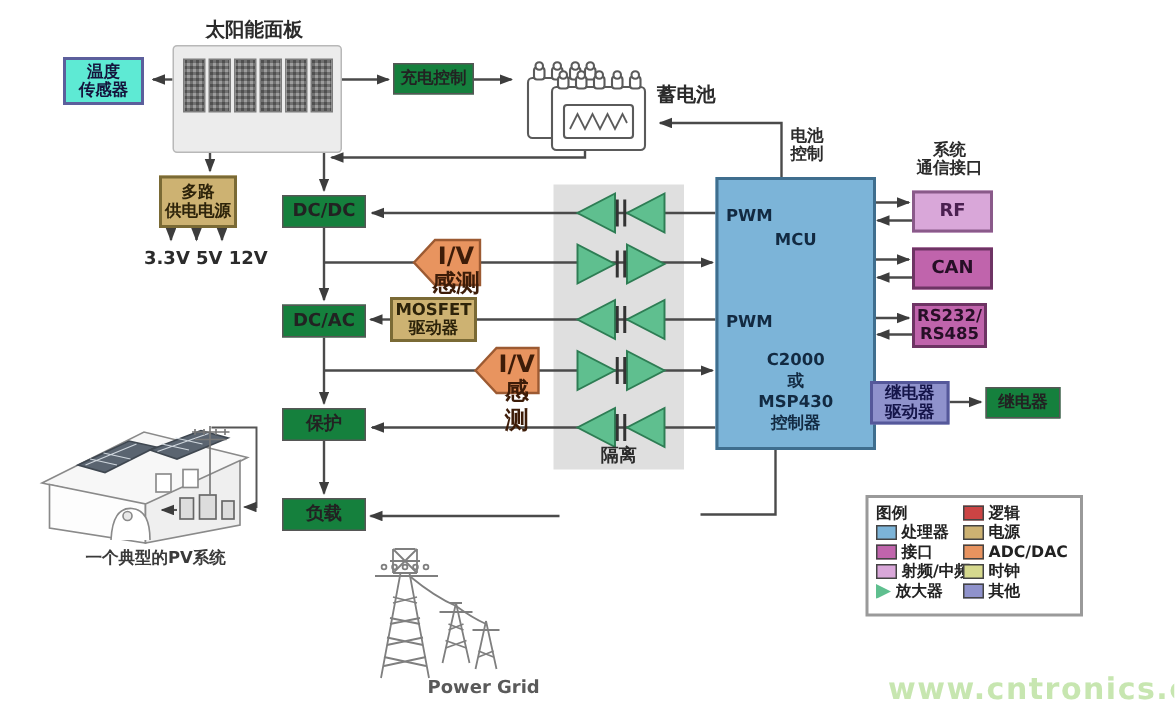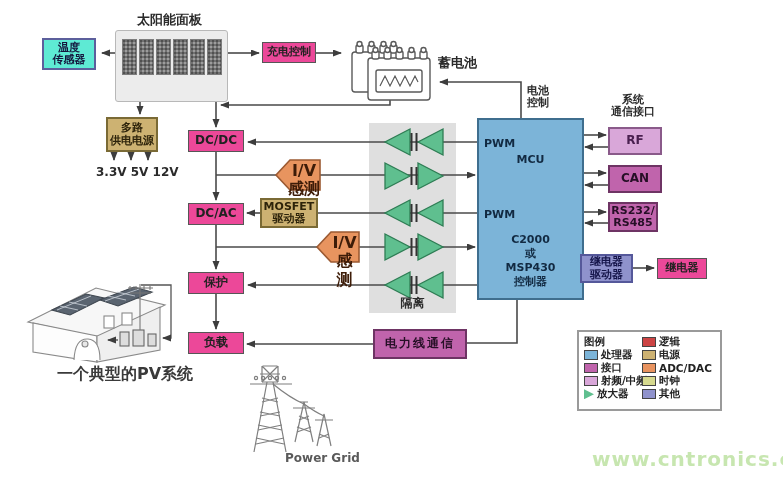--- a/index.html
+++ b/index.html
@@ -2,21 +2,21 @@
 <html><head>
 <meta charset="utf-8">
 <style>
   html,body{margin:0;padding:0;background:#fff;}
   #canvas{position:relative;width:783px;height:479px;background:#fff;overflow:hidden;
           font-family:"DejaVu Sans","Liberation Sans",sans-serif;}
   .abs{position:absolute;box-sizing:border-box;}
   .lbl{position:absolute;font-weight:bold;color:#2b2b2b;white-space:nowrap;box-sizing:border-box;}
   .bx{position:absolute;display:flex;flex-direction:column;align-items:center;justify-content:center;
       text-align:center;font-weight:bold;box-sizing:border-box;line-height:1.12;z-index:3;}
-  .white{background:#ec4899;border:1.6px solid #565656;font-size:12px;color:#222;}
+  .white{background:#15803d;border:1.6px solid #565656;font-size:12px;color:#222;}
   .tempbox{background:#5eead4;border:2px solid #5c5f9c;font-size:11px;color:#14143c;}
   .tanbox{background:#cdb272;border:2px solid #7a6a35;font-size:11px;color:#2d230a;}
   .mcu{background:#7cb4d8;border:2px solid #3f6e8e;z-index:2;}
   .mcu-txt{position:absolute;font-weight:bold;color:#122a42;font-size:11px;}
   .rfbox{background:#d9a7d9;border:2px solid #8a5a8a;font-size:12px;color:#4a2050;}
   .magbox{background:#c064ac;border:2px solid #6e3464;font-size:11px;color:#260f26;}
   .othbox{background:#8f92cc;border:2px solid #55589a;font-size:11px;color:#15154a;}
   .isopanel{background:#dfdfdf;z-index:1;}
   .panel{background:#ececec;border:1px solid #b8b8b8;border-radius:3px;z-index:2;}
   .pcol{position:absolute;top:8px;width:13px;height:34px;
@@ -275,21 +275,20 @@
     <span>RS232/</span>
     <span>RS485</span>
   </div>
 
   <div class="bx othbox" style="left:580px;top:254px;width:53px;height:29px;">
     <span>继电器</span>
     <span>驱动器</span>
   </div>
   <div class="bx white" style="left:657px;top:258px;width:50px;height:21px;font-size:11px;">继电器</div>
 
-  <div class="bx magbox" style="left:373px;top:329px;width:94px;height:30px;font-size:12px;letter-spacing:2px;">电力线通信</div>
 
   <div class="legend">
     <div class="lg-item">
       <span>图例</span>
     </div>
     <div class="lg-item">
       <span class="sw" style="background: rgb(204, 68, 68);"></span>
       <span>逻辑</span>
     </div>
     <div class="lg-item">
@@ -319,19 +318,19 @@
     <div class="lg-item">
       <span class="sw sw-tri" style="background: rgb(95, 191, 143);"></span>
       <span>放大器</span>
     </div>
     <div class="lg-item">
       <span class="sw" style="background: rgb(143, 146, 204);"></span>
       <span>其他</span>
     </div>
   </div>
 
-  <div class="lbl" style="left:57px;top:364px;font-size:16px;color:#3a3a3a;">一个典型的PV系统</div>
+  <div class="lbl" style="left:57px;top:364px;font-size:11px;color:#3a3a3a;">一个典型的PV系统</div>
 
   <div class="lbl" style="left:285px;top:451px;font-size:12px;color:#5a5a5a;">Power Grid</div>
 
   <div class="watermark">www.cntronics.com</div>
 
 </div>
 
 </body></html>

